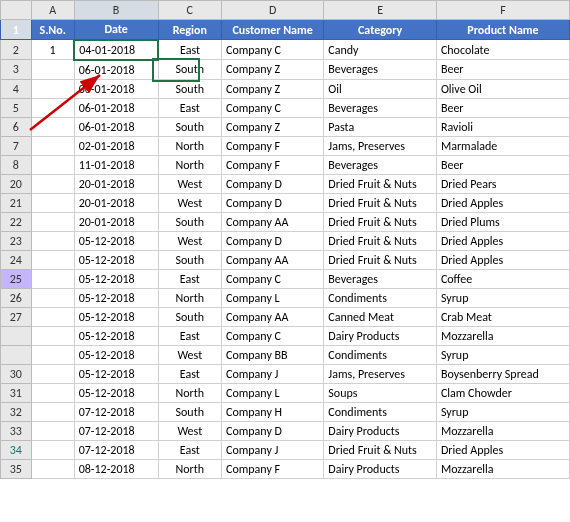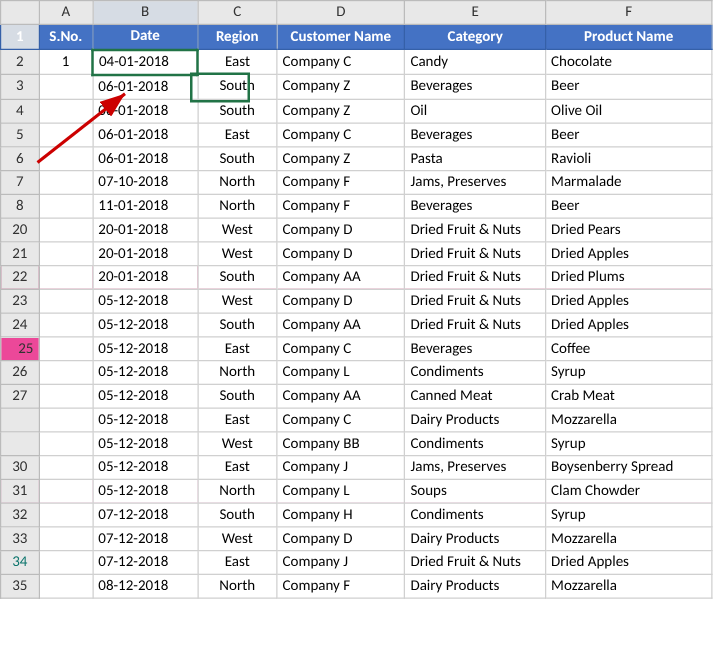--- a/index.html
+++ b/index.html
@@ -187,21 +187,21 @@
           <td class="text-center"></td>
           <td>06-01-2018</td>
           <td class="text-center">South</td>
           <td>Company Z</td>
           <td>Pasta</td>
           <td>Ravioli</td>
         </tr>
         <tr class="data-row" style="background: rgb(242, 242, 242);">
           <td class="row-num" style="background: rgb(232, 232, 232); text-align: center; border-color: rgb(187, 187, 187); color: rgb(51, 51, 51);">7</td>
           <td class="text-center"></td>
-          <td>07-10-2018</td>
+          <td>02-01-2018</td>
           <td class="text-center">North</td>
           <td>Company F</td>
           <td>Jams, Preserves</td>
           <td>Marmalade</td>
         </tr>
         <tr class="data-row" style="background: rgb(255, 255, 255);">
           <td class="row-num" style="background: rgb(232, 232, 232); text-align: center; border-color: rgb(187, 187, 187); color: rgb(51, 51, 51);">8</td>
           <td class="text-center"></td>
           <td>11-01-2018</td>
           <td class="text-center">North</td>
@@ -220,21 +220,21 @@
         </tr>
         <tr class="data-row" style="background: rgb(255, 255, 255);">
           <td class="row-num" style="background: rgb(232, 232, 232); text-align: center; border-color: rgb(187, 187, 187); color: rgb(51, 51, 51);">21</td>
           <td class="text-center"></td>
           <td>20-01-2018</td>
           <td class="text-center">West</td>
           <td>Company D</td>
           <td>Dried Fruit &amp; Nuts</td>
           <td>Dried Apples</td>
         </tr>
-        <tr class="data-row" style="background: #be185d;">
+        <tr class="data-row" style="background: #bef264;">
           <td class="row-num" style="background: rgb(232, 232, 232); text-align: center; border-color: rgb(187, 187, 187); color: rgb(51, 51, 51);">22</td>
           <td class="text-center"></td>
           <td>20-01-2018</td>
           <td class="text-center">South</td>
           <td>Company AA</td>
           <td>Dried Fruit &amp; Nuts</td>
           <td>Dried Plums</td>
         </tr>
         <tr class="data-row" style="background: rgb(255, 255, 255);">
           <td class="row-num" style="background: rgb(232, 232, 232); text-align: center; border-color: rgb(187, 187, 187); color: rgb(51, 51, 51);">23</td>
@@ -248,21 +248,21 @@
         <tr class="data-row" style="background: rgb(242, 242, 242);">
           <td class="row-num" style="background: rgb(232, 232, 232); text-align: center; border-color: rgb(187, 187, 187); color: rgb(51, 51, 51); margin-left: 43px;">24</td>
           <td class="text-center"></td>
           <td>05-12-2018</td>
           <td class="text-center">South</td>
           <td>Company AA</td>
           <td>Dried Fruit &amp; Nuts</td>
           <td>Dried Apples</td>
         </tr>
         <tr class="data-row" style="background: rgb(255, 255, 255);">
-          <td class="row-num" style="background: #ec4899; text-align: right; border-color: rgb(187, 187, 187); color: rgb(51, 51, 51);">25</td>
+          <td class="row-num" style="background: #c4b5fd; text-align: center; border-color: rgb(187, 187, 187); color: rgb(51, 51, 51);">25</td>
           <td class="text-center"></td>
           <td>05-12-2018</td>
           <td class="text-center">East</td>
           <td>Company C</td>
           <td>Beverages</td>
           <td>Coffee</td>
         </tr>
         <tr class="data-row" style="background: rgb(242, 242, 242);">
           <td class="row-num" style="background: rgb(232, 232, 232); text-align: center; border-color: rgb(187, 187, 187); color: rgb(51, 51, 51);">26</td>
           <td class="text-center"></td>

